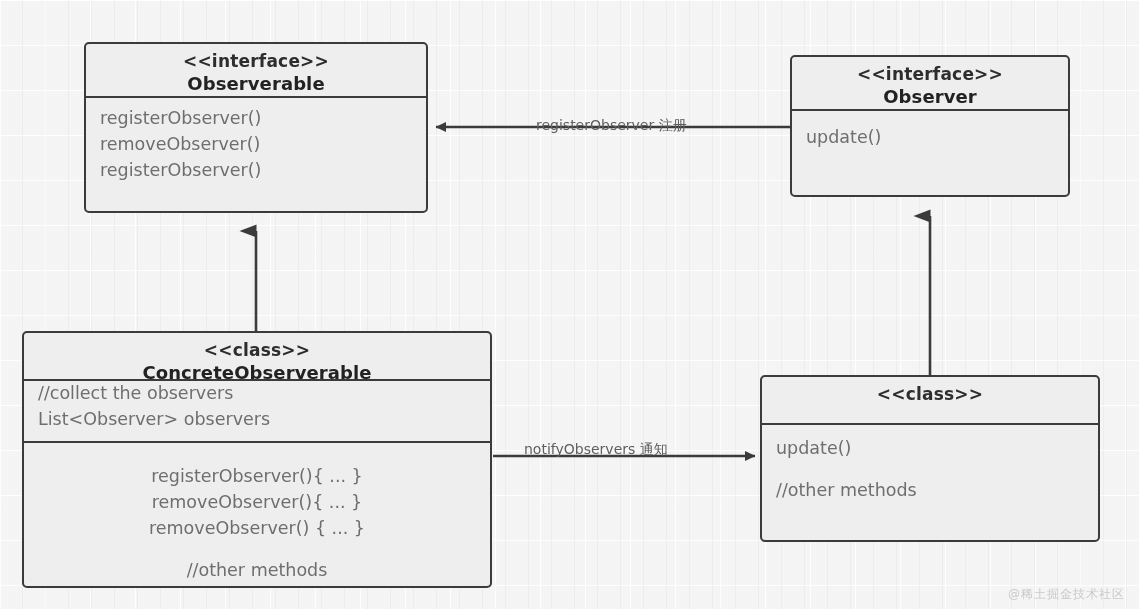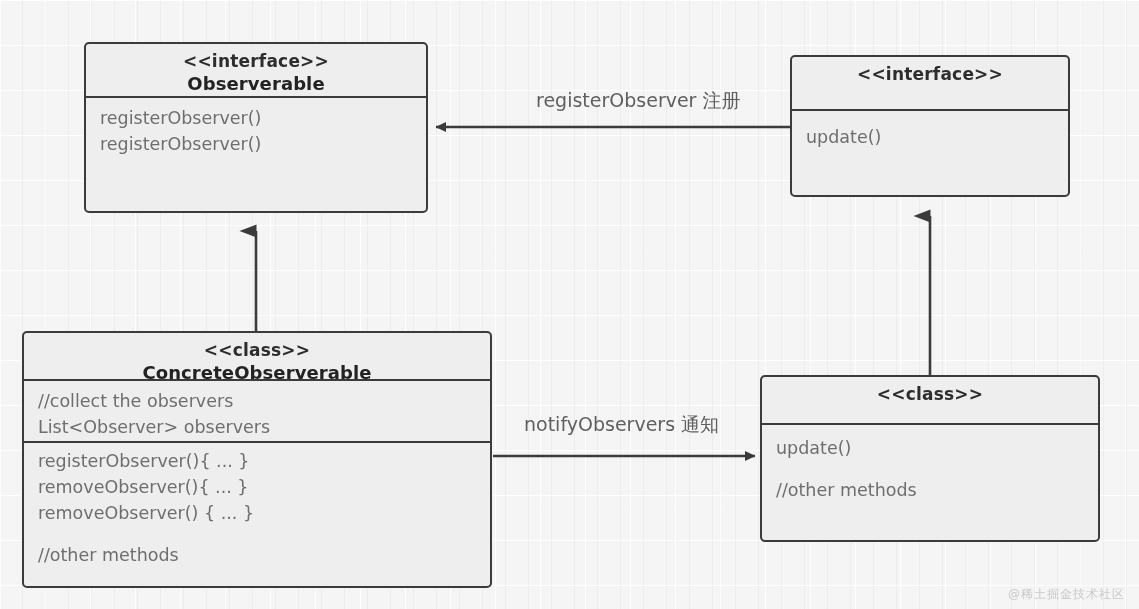--- a/index.html
+++ b/index.html
@@ -88,24 +88,25 @@
     left: 0;
     top: 0;
     width: 1139px;
     height: 609px;
     z-index: 3;
     pointer-events: none;
   }
 
   .edge-label {
     position: absolute;
-    font-size: 19px;
+    font-size: 14px;
     color: #5f5f5f;
     white-space: nowrap;
     z-index: 5;
+    margin-top: 29px;
   }
 
   #watermark {
     position: absolute;
     right: 14px;
     bottom: 6px;
     font-size: 12px;
     color: #c9c9c9;
     letter-spacing: 1px;
     z-index: 6;
@@ -150,43 +151,45 @@
 
   <div class="edge-label" style="left:524px; top:412px;">notifyObservers 通知</div>
 
   <div class="uml-box" style="left:84px; top:42px; width:344px; height:171px;">
     <div class="compartment c-header" style="height:52px;">
       <div class="stereotype">&lt;&lt;interface&gt;&gt;</div>
       <div class="cls-name">Observerable</div>
     </div>
     <div class="compartment c-body" style="height:118px;">
       <div class="member">registerObserver()</div>
+      <div class="member">removeObserver()</div>
       <div class="member">registerObserver()</div>
     </div>
   </div>
 
   <div class="uml-box" style="left:790px; top:55px; width:280px; height:142px;">
     <div class="compartment c-header" style="height:52px;">
       <div class="stereotype">&lt;&lt;interface&gt;&gt;</div>
+      <div class="cls-name">Observer</div>
     </div>
     <div class="compartment c-body" style="height:89px; padding-top:14px;">
       <div class="member">update()</div>
     </div>
   </div>
 
   <div class="uml-box" style="left:22px; top:331px; width:470px; height:257px;">
     <div class="compartment c-header" style="height:46px;">
       <div class="stereotype">&lt;&lt;class&gt;&gt;</div>
       <div class="cls-name">ConcreteObserverable</div>
     </div>
-    <div class="compartment c-body" style="height:62px; padding-top:8px;">
+    <div class="compartment c-body" style="height:62px; padding-top:0;">
       <div class="member">//collect the observers</div>
       <div class="member">List&lt;Observer&gt; observers</div>
     </div>
-    <div class="compartment c-body" style="height:149px; padding-top:6px;">
+    <div class="compartment c-body" style="height:149px; padding-top:21px;text-align:center;">
       <div class="member">registerObserver(){ ... }</div>
       <div class="member">removeObserver(){ ... }</div>
       <div class="member">removeObserver() { ... }</div>
       <div class="member spacer"></div>
       <div class="member">//other methods</div>
     </div>
   </div>
 
   <div class="uml-box" style="left:760px; top:375px; width:340px; height:167px;">
     <div class="compartment c-header" style="height:46px;">

